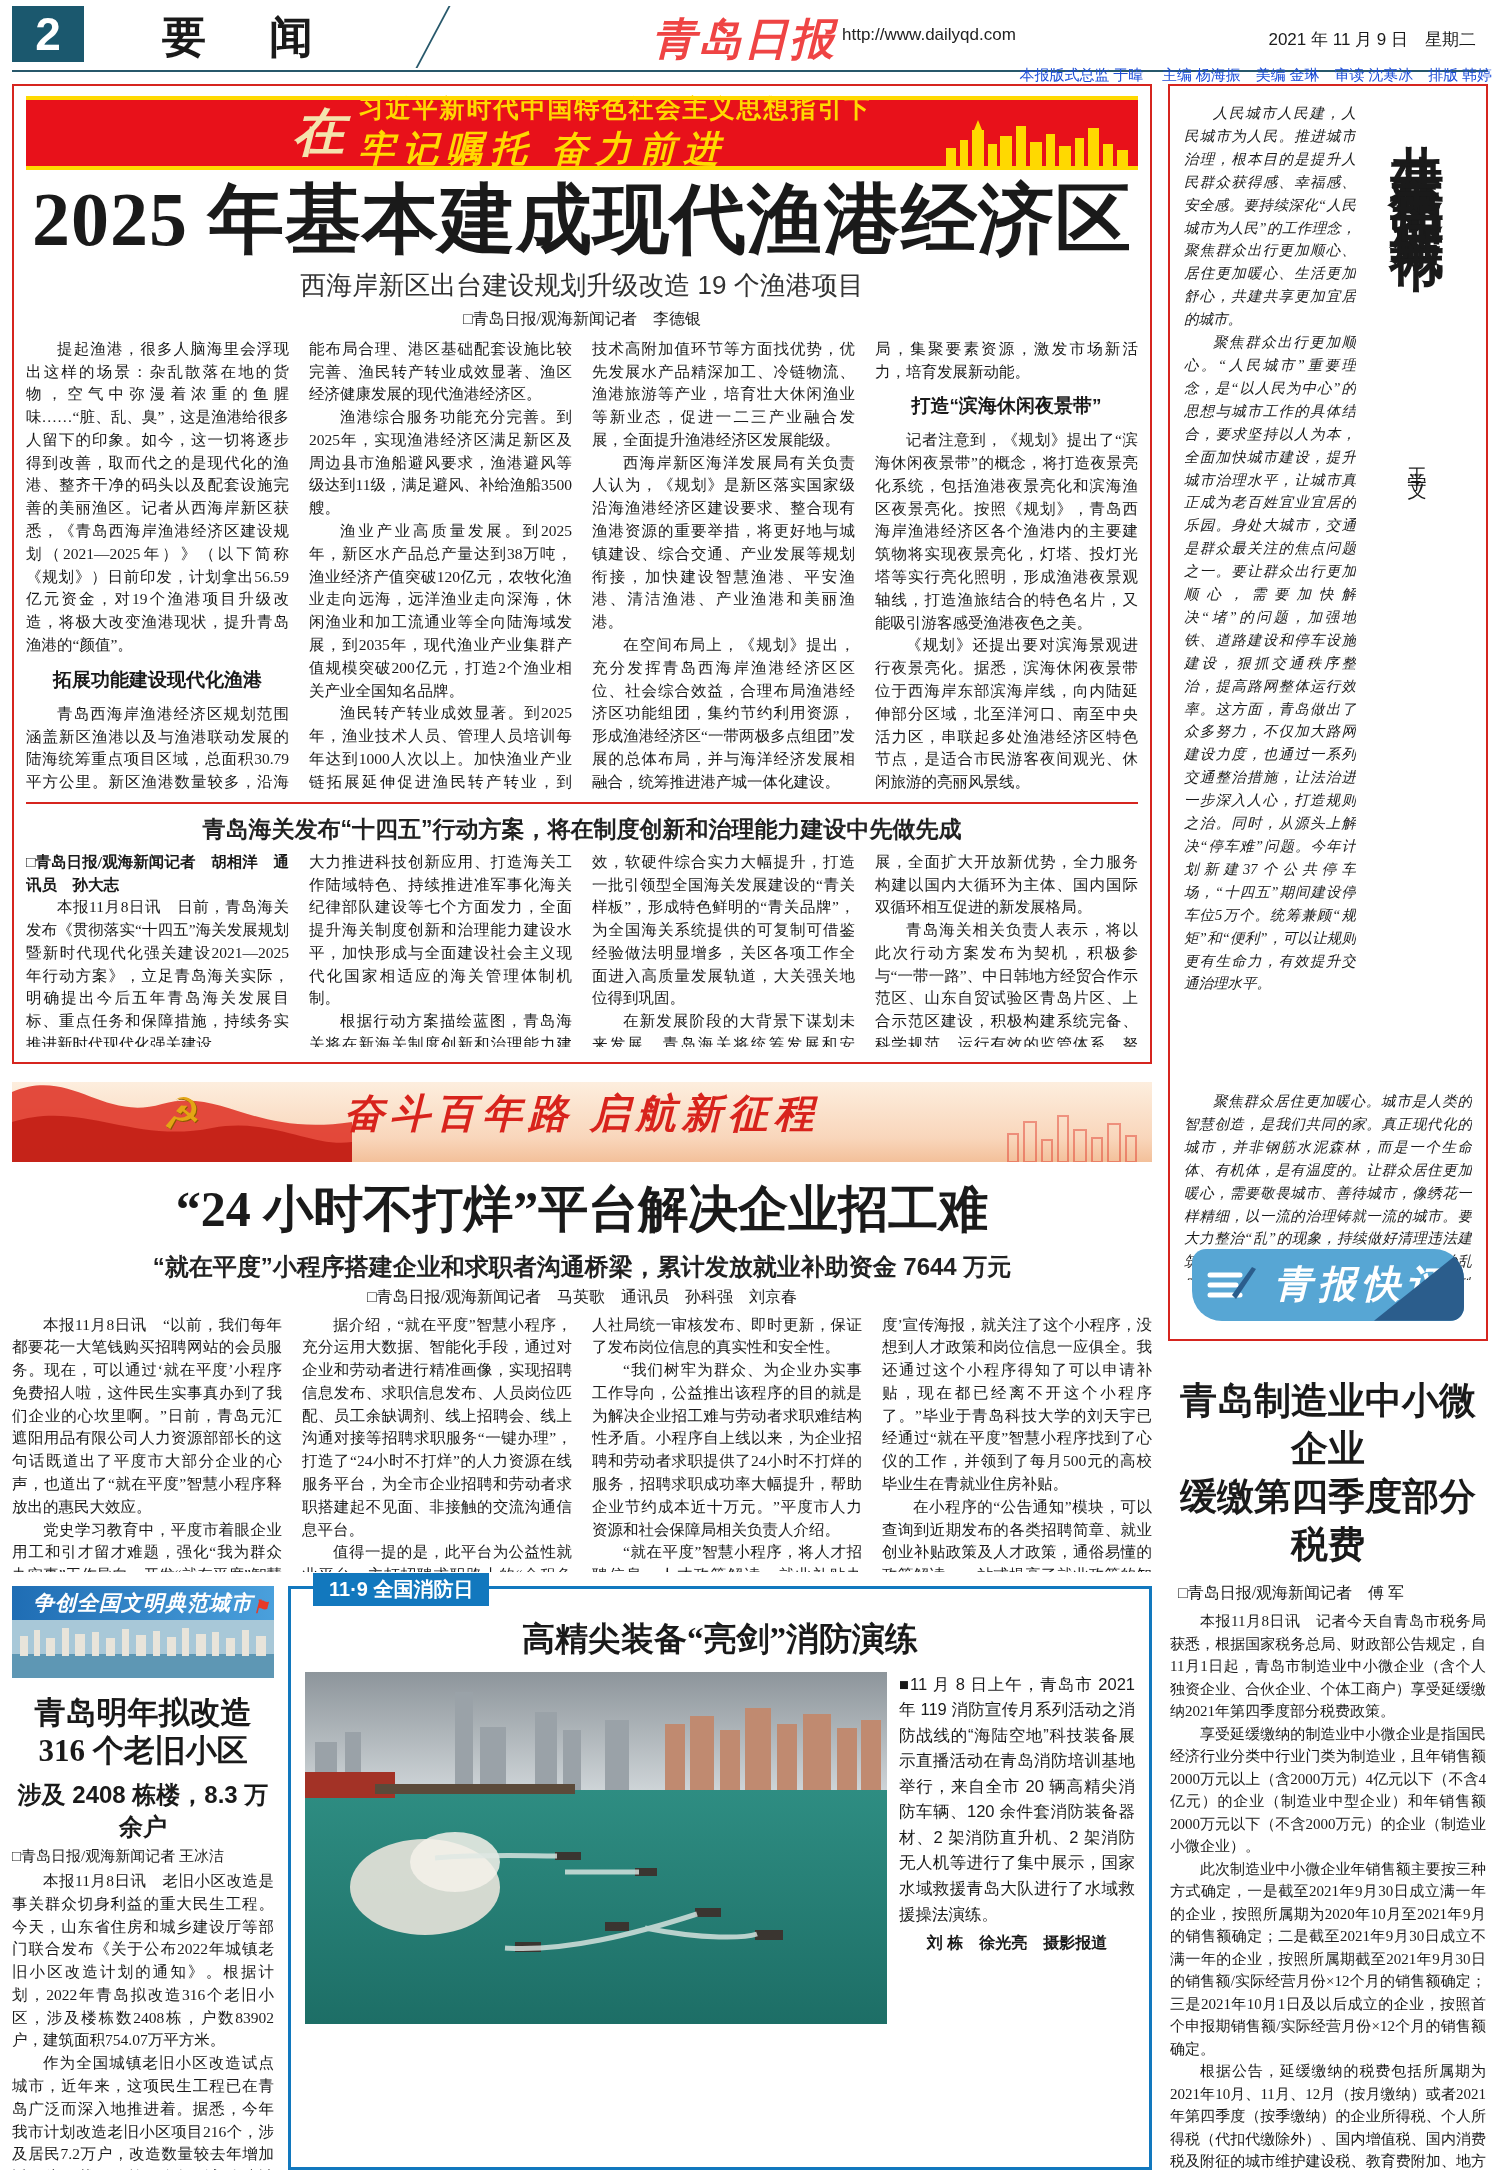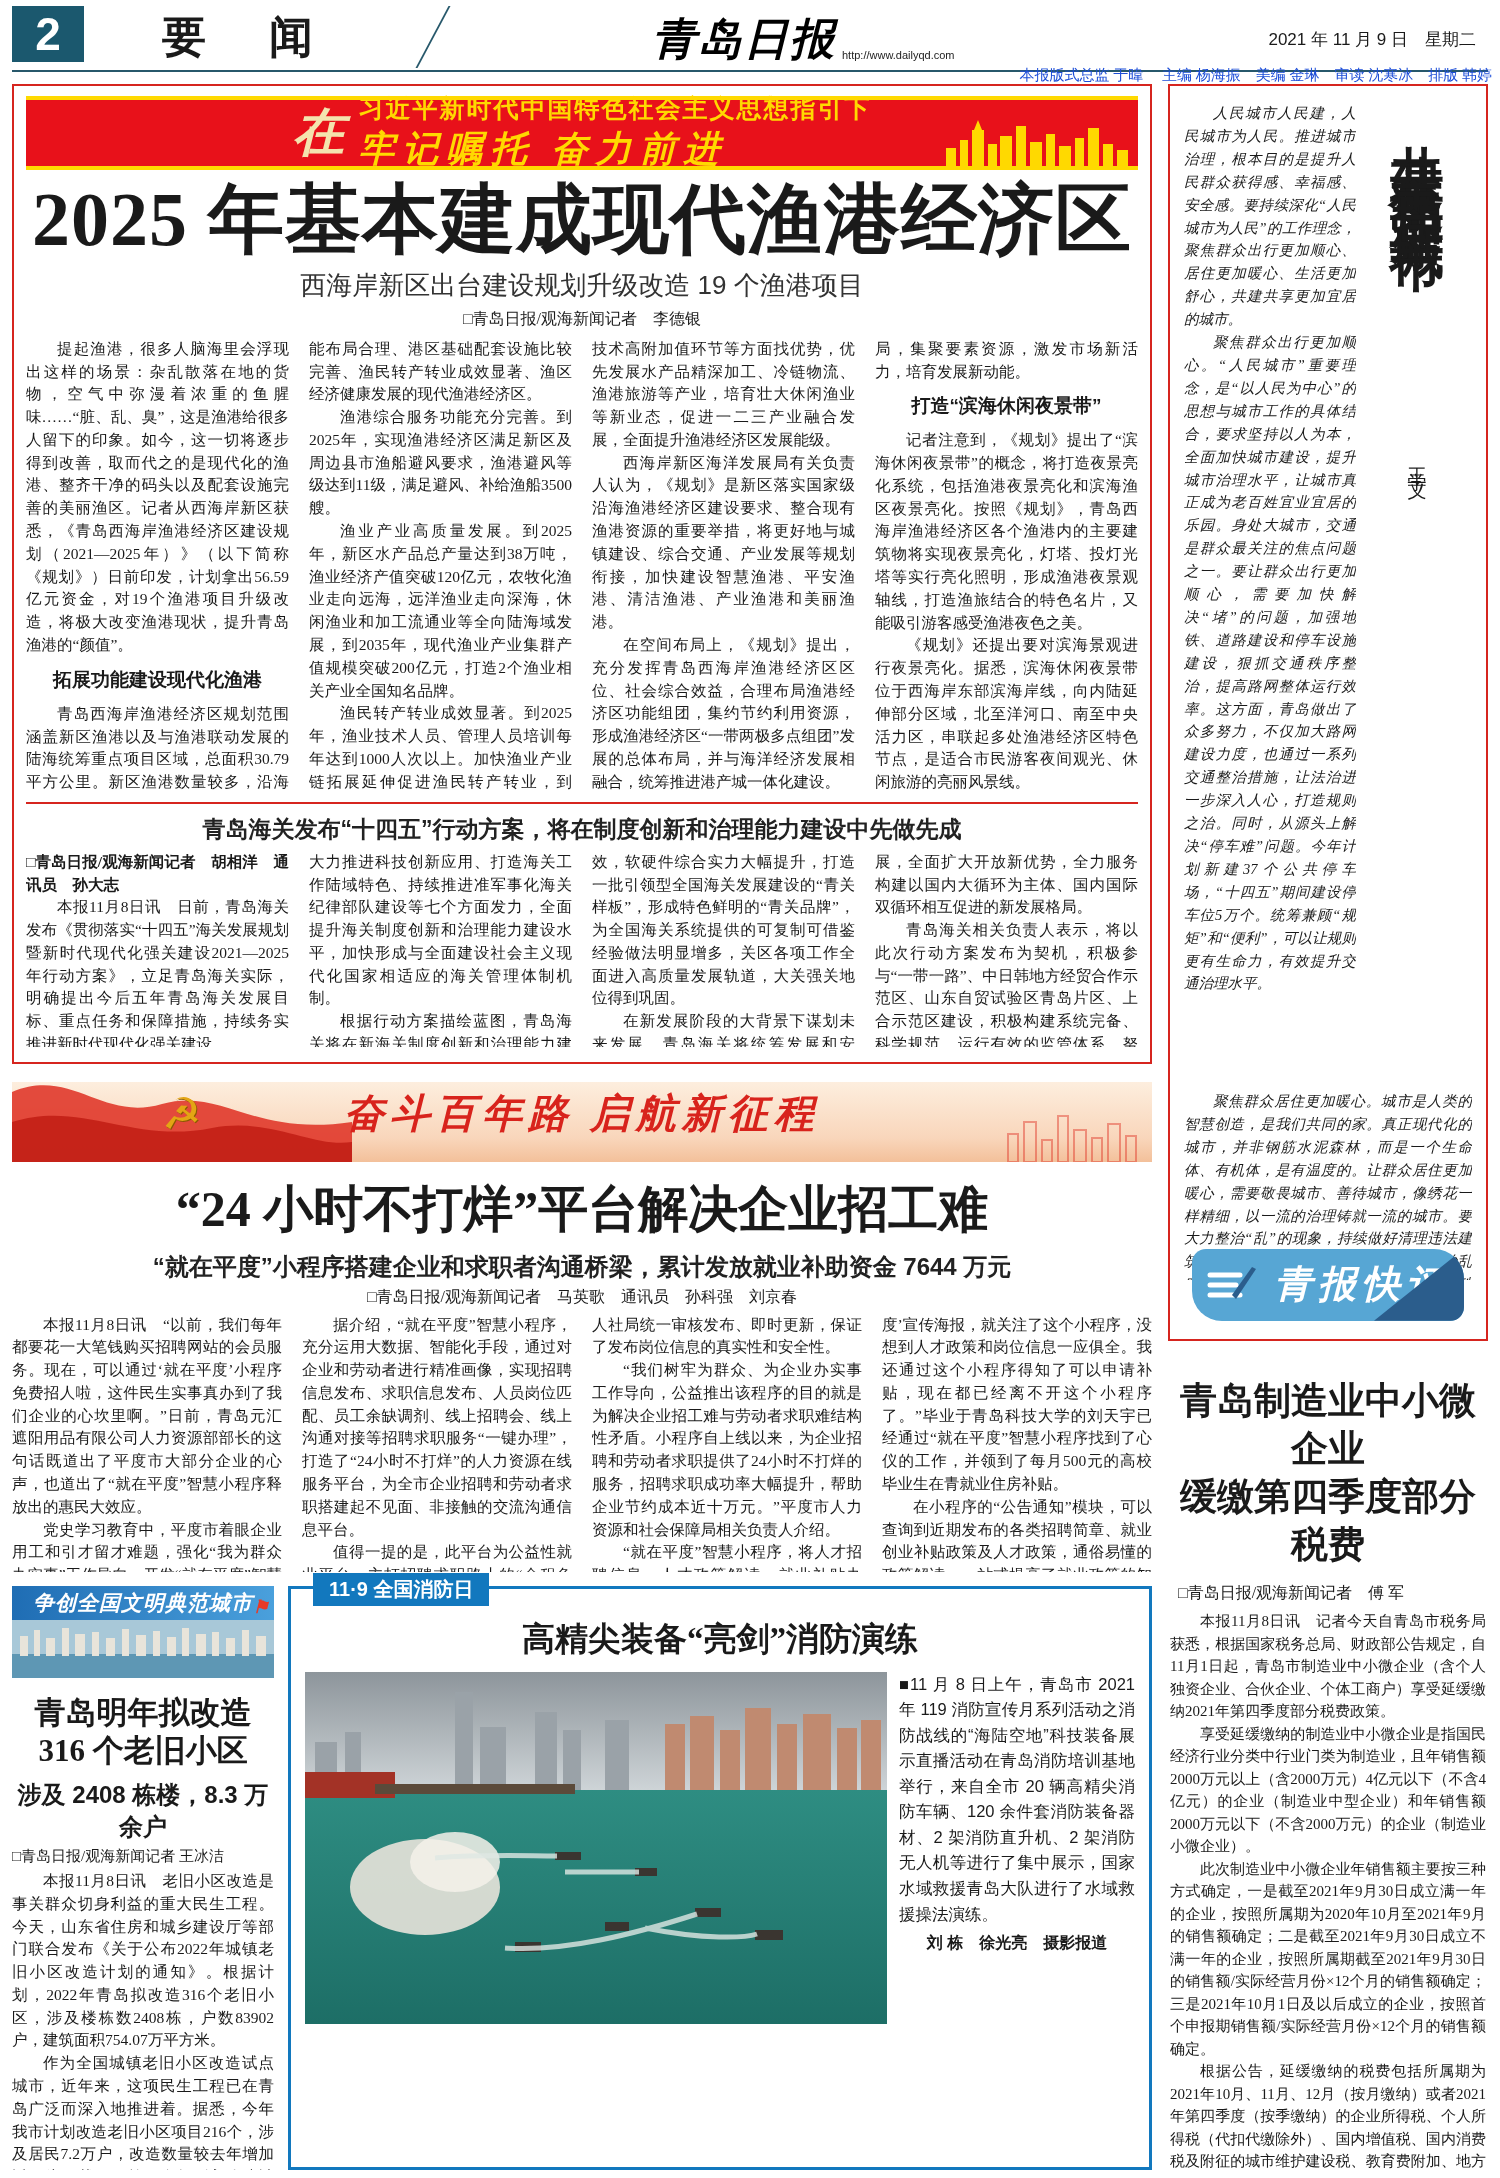--- a/index.html
+++ b/index.html
@@ -6,22 +6,22 @@
   body{width:1500px;height:2178px;position:relative;font-family:"Liberation Serif","DejaVu Serif",serif;color:#1a1a1a;overflow:hidden;}
   .page{position:absolute;inset:0;padding:6px 12px;box-sizing:border-box;}
 
   
   .hdr{position:relative;height:64px;border-bottom:2px solid #27586b;}
   .pagenum{position:absolute;left:0;top:0;width:72px;height:56px;background:#1b586e;color:#fff;
     font-family:"Liberation Sans",sans-serif;font-weight:bold;font-size:46px;text-align:center;line-height:56px;}
   .section{position:absolute;left:150px;top:2px;font-size:44px;font-weight:900;letter-spacing:26px;font-family:"Liberation Serif",serif;}
   .hdr-slash{position:absolute;left:420px;top:0;width:2px;height:62px;background:#27586b;transform:skewX(-28deg);}
   .masthead{position:absolute;left:640px;top:4px;display:flex;align-items:flex-end;gap:6px;}
-  .brand{font-family:"DejaVu Serif",serif;font-size:44px;font-weight:900;color:#000000;font-style:italic;letter-spacing:2px;}
-  .url{font-family:"Liberation Sans",sans-serif;font-size:11px;color:#222;padding-bottom:8px;}
+  .brand{font-family:"DejaVu Serif",serif;font-size:44px;font-weight:900;color:#ef4444;font-style:italic;letter-spacing:2px;}
+  .url{font-family:"Liberation Sans",sans-serif;font-size:17px;color:#222;padding-bottom:24px;}
   .hdr-date{position:absolute;right:12px;top:22px;font-size:17px;font-family:"Liberation Sans",sans-serif;}
   .hdr-staff{position:absolute;right:8px;top:66px;font-size:15px;font-family:Liberation Serif, serif;color:#1d4ed8;}
 
   
   .main{position:absolute;top:84px;left:12px;right:12px;bottom:8px;display:flex;gap:16px;}
   .colL{width:1140px;display:flex;flex-direction:column;}
   .colR{flex:1;display:flex;flex-direction:column;}
 
   
   .redbox{border:2px solid #d6251f;padding:10px 12px 8px;height:1052px;box-sizing:border-box;}

